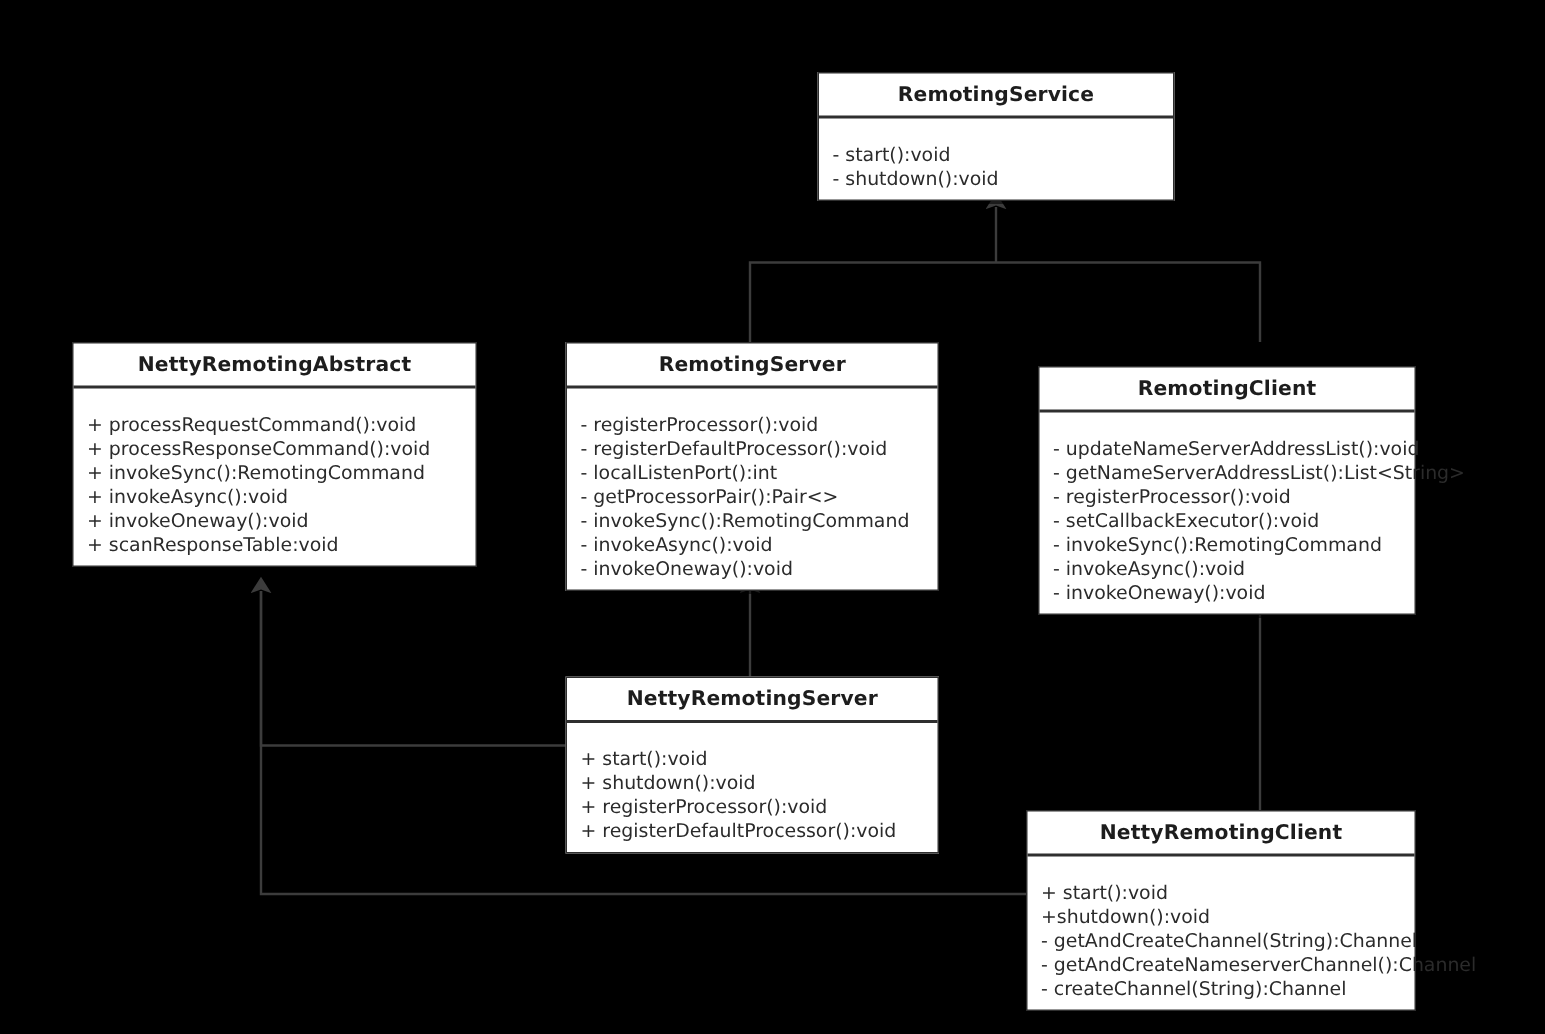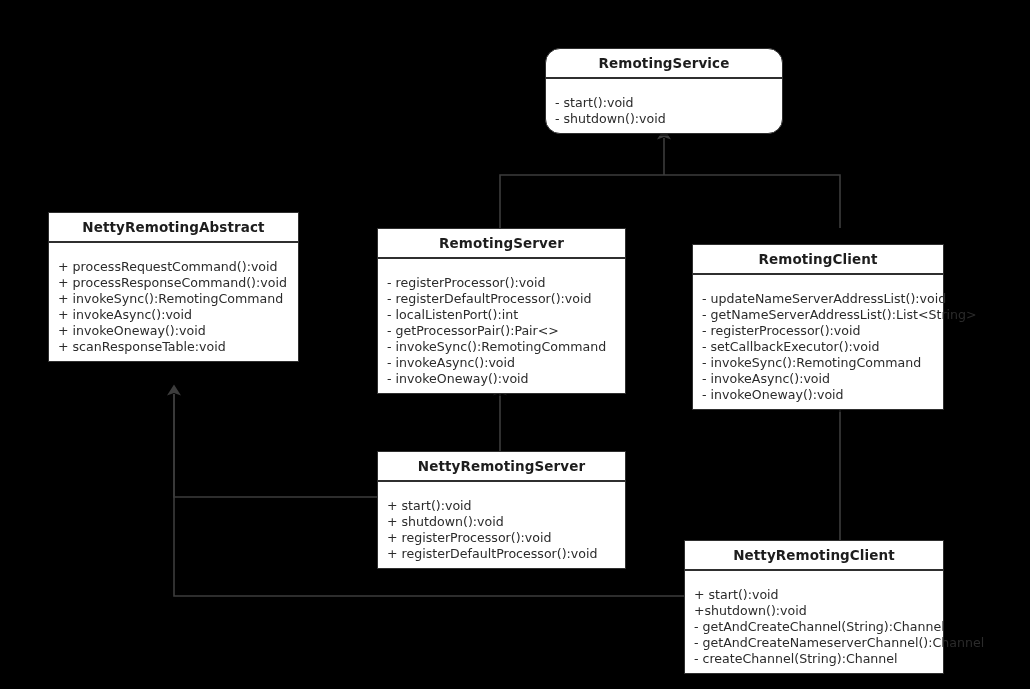--- a/index.html
+++ b/index.html
@@ -84,29 +84,29 @@
 
     <path d="M 500 451 L 500 394" fill="none" stroke="#3c3c3c" stroke-width="1.6" marker-end="url(#uml-arrow)"></path>
 
     <path d="M 840 540 L 840 394" fill="none" stroke="#3c3c3c" stroke-width="1.6" marker-end="url(#uml-arrow)"></path>
 
     <path d="M 377 497 L 174 497 L 174 394" fill="none" stroke="#3c3c3c" stroke-width="1.6" marker-end="url(#uml-arrow)"></path>
 
     <path d="M 684 596 L 174 596 L 174 394" fill="none" stroke="#3c3c3c" stroke-width="1.6"></path>
   </svg>
 
-  <div class="uml-class" style="left: 545px; top: 48px; width: 238px; border-radius: 15px;">
+  <div class="uml-class" style="left: 545px; top: 48px; width: 238px;">
     <div class="uml-title">RemotingService</div>
     <div class="uml-members">
         <div class="uml-member">- start():void</div>
         <div class="uml-member">- shutdown():void</div>
       </div>
   </div>
 
-  <div class="uml-class" style="left: 48px; top: 212px; width: 251px;">
+  <div class="uml-class" style="left: 48px; top: 228px; width: 270px;">
     <div class="uml-title">NettyRemotingAbstract</div>
     <div class="uml-members">
         <div class="uml-member">+ processRequestCommand():void</div>
         <div class="uml-member">+ processResponseCommand():void</div>
         <div class="uml-member">+ invokeSync():RemotingCommand</div>
         <div class="uml-member">+ invokeAsync():void</div>
         <div class="uml-member">+ invokeOneway():void</div>
         <div class="uml-member">+ scanResponseTable:void</div>
       </div>
   </div>

